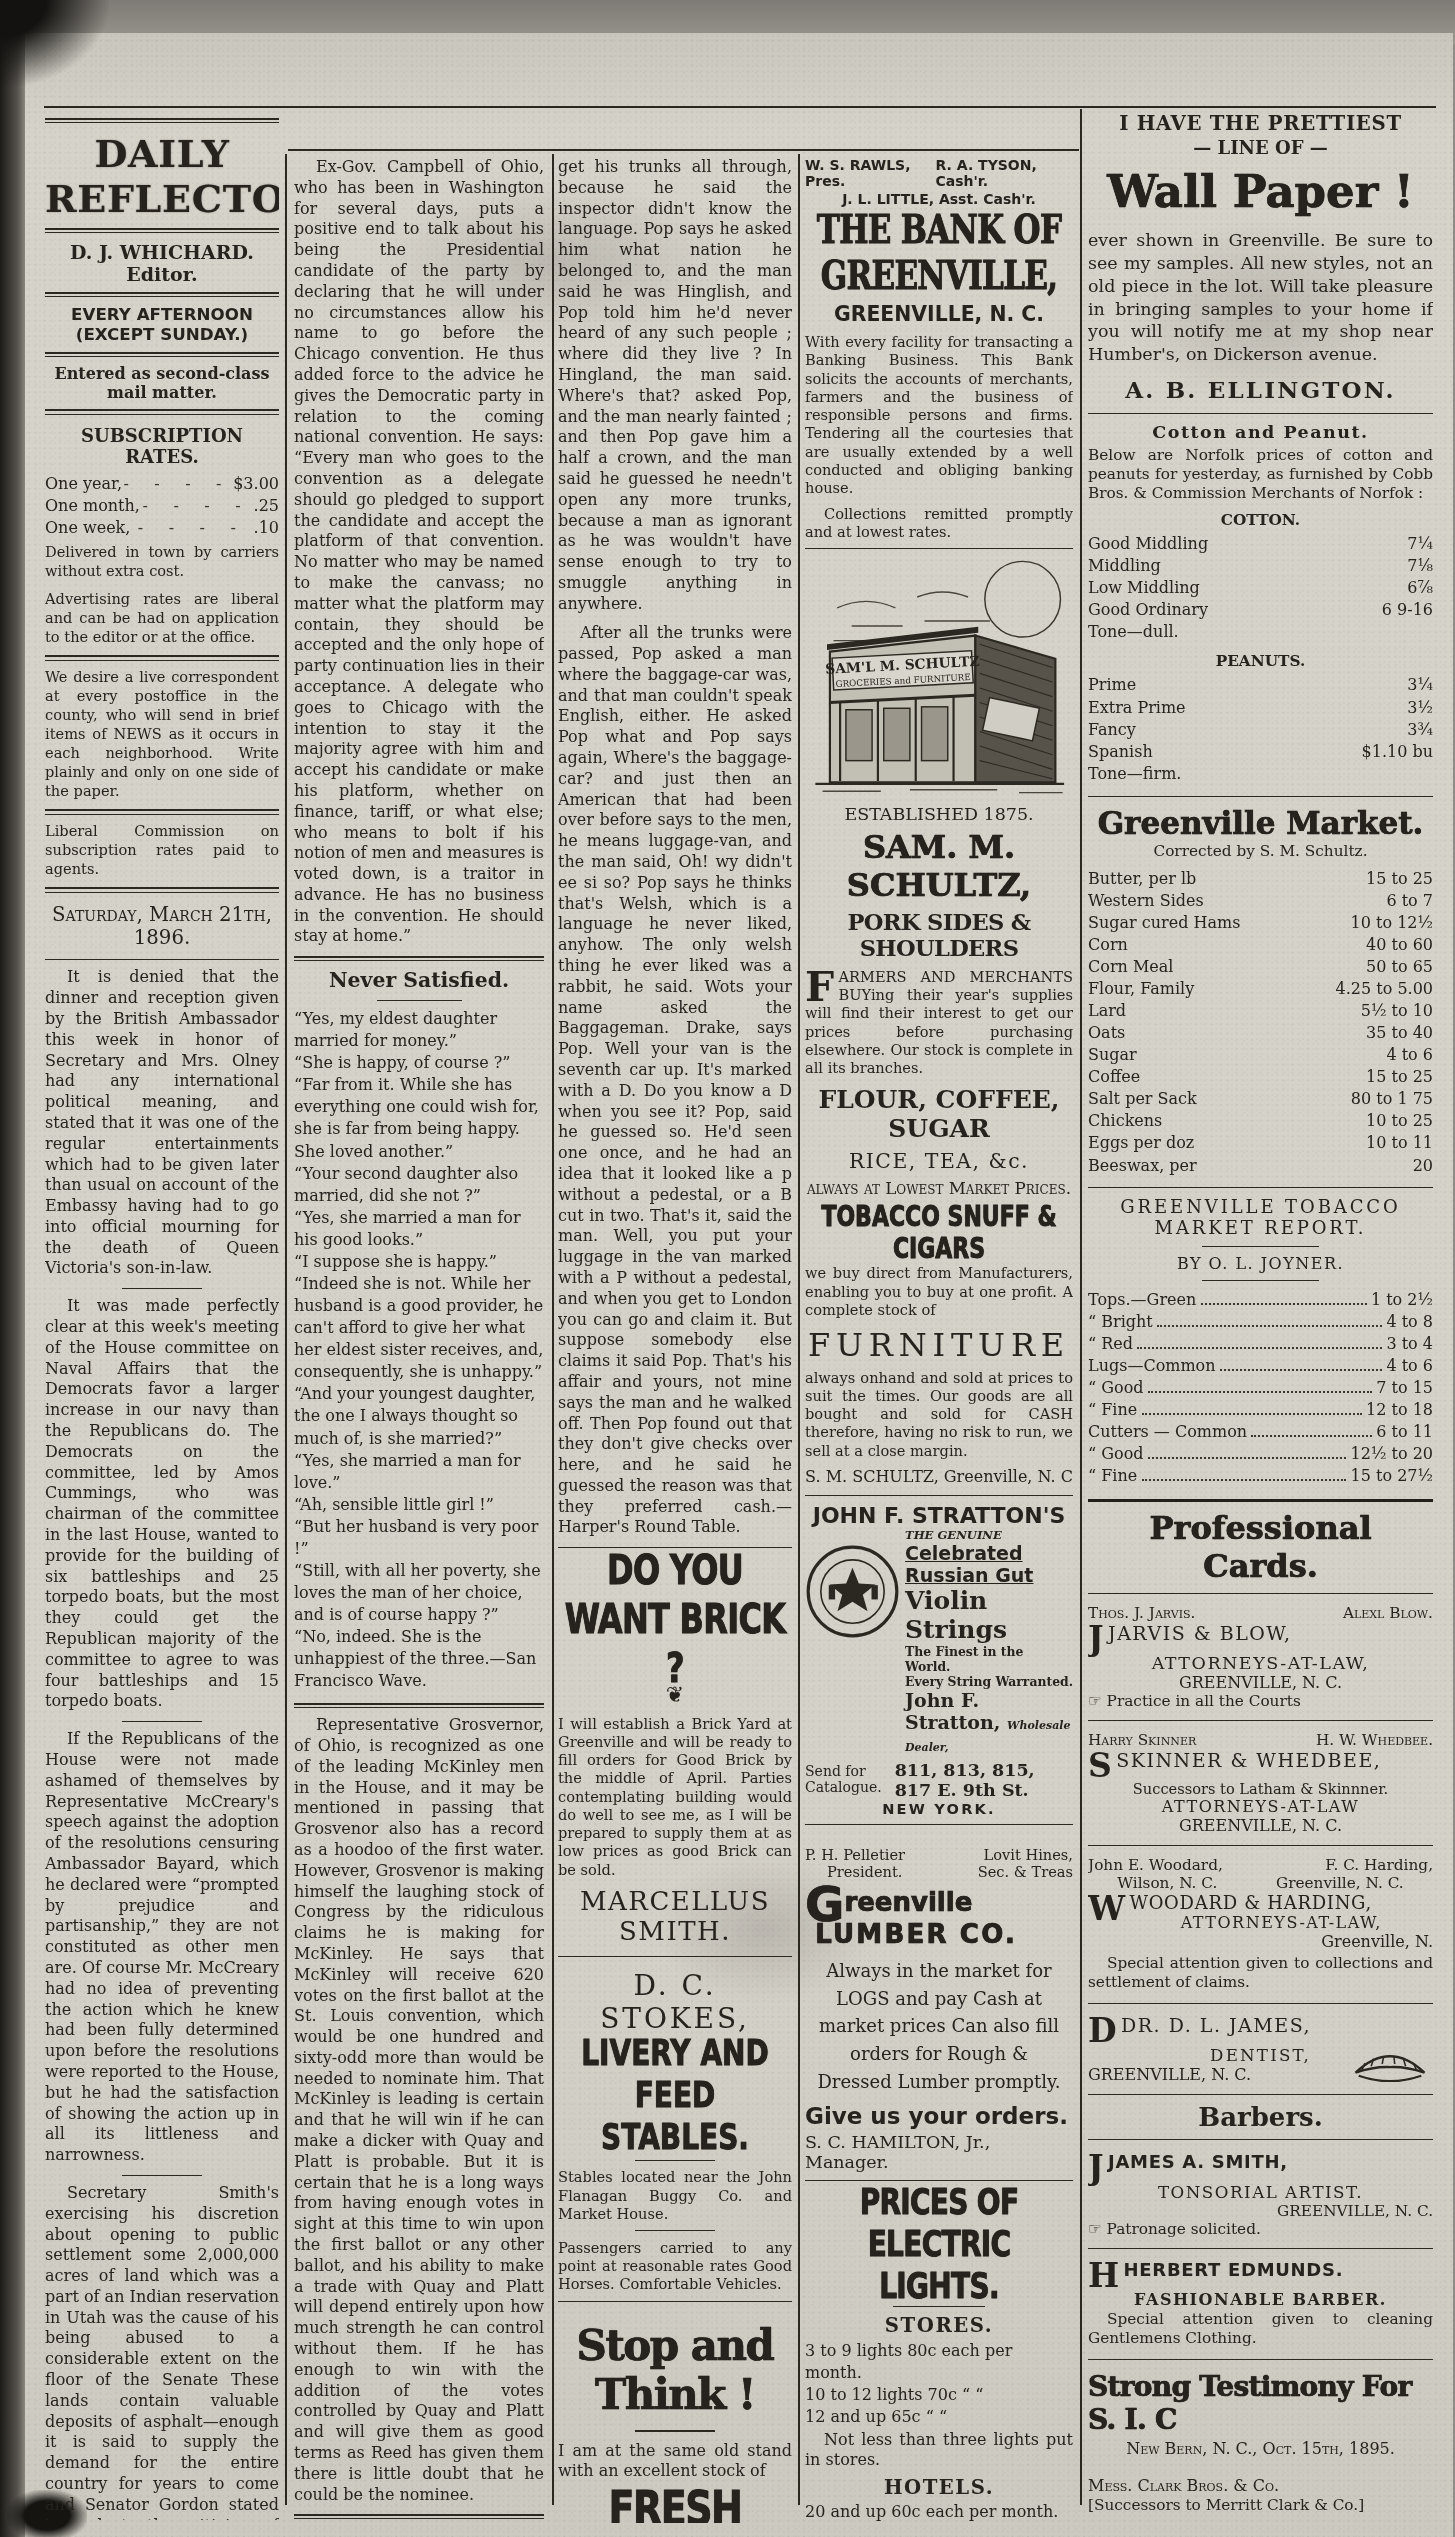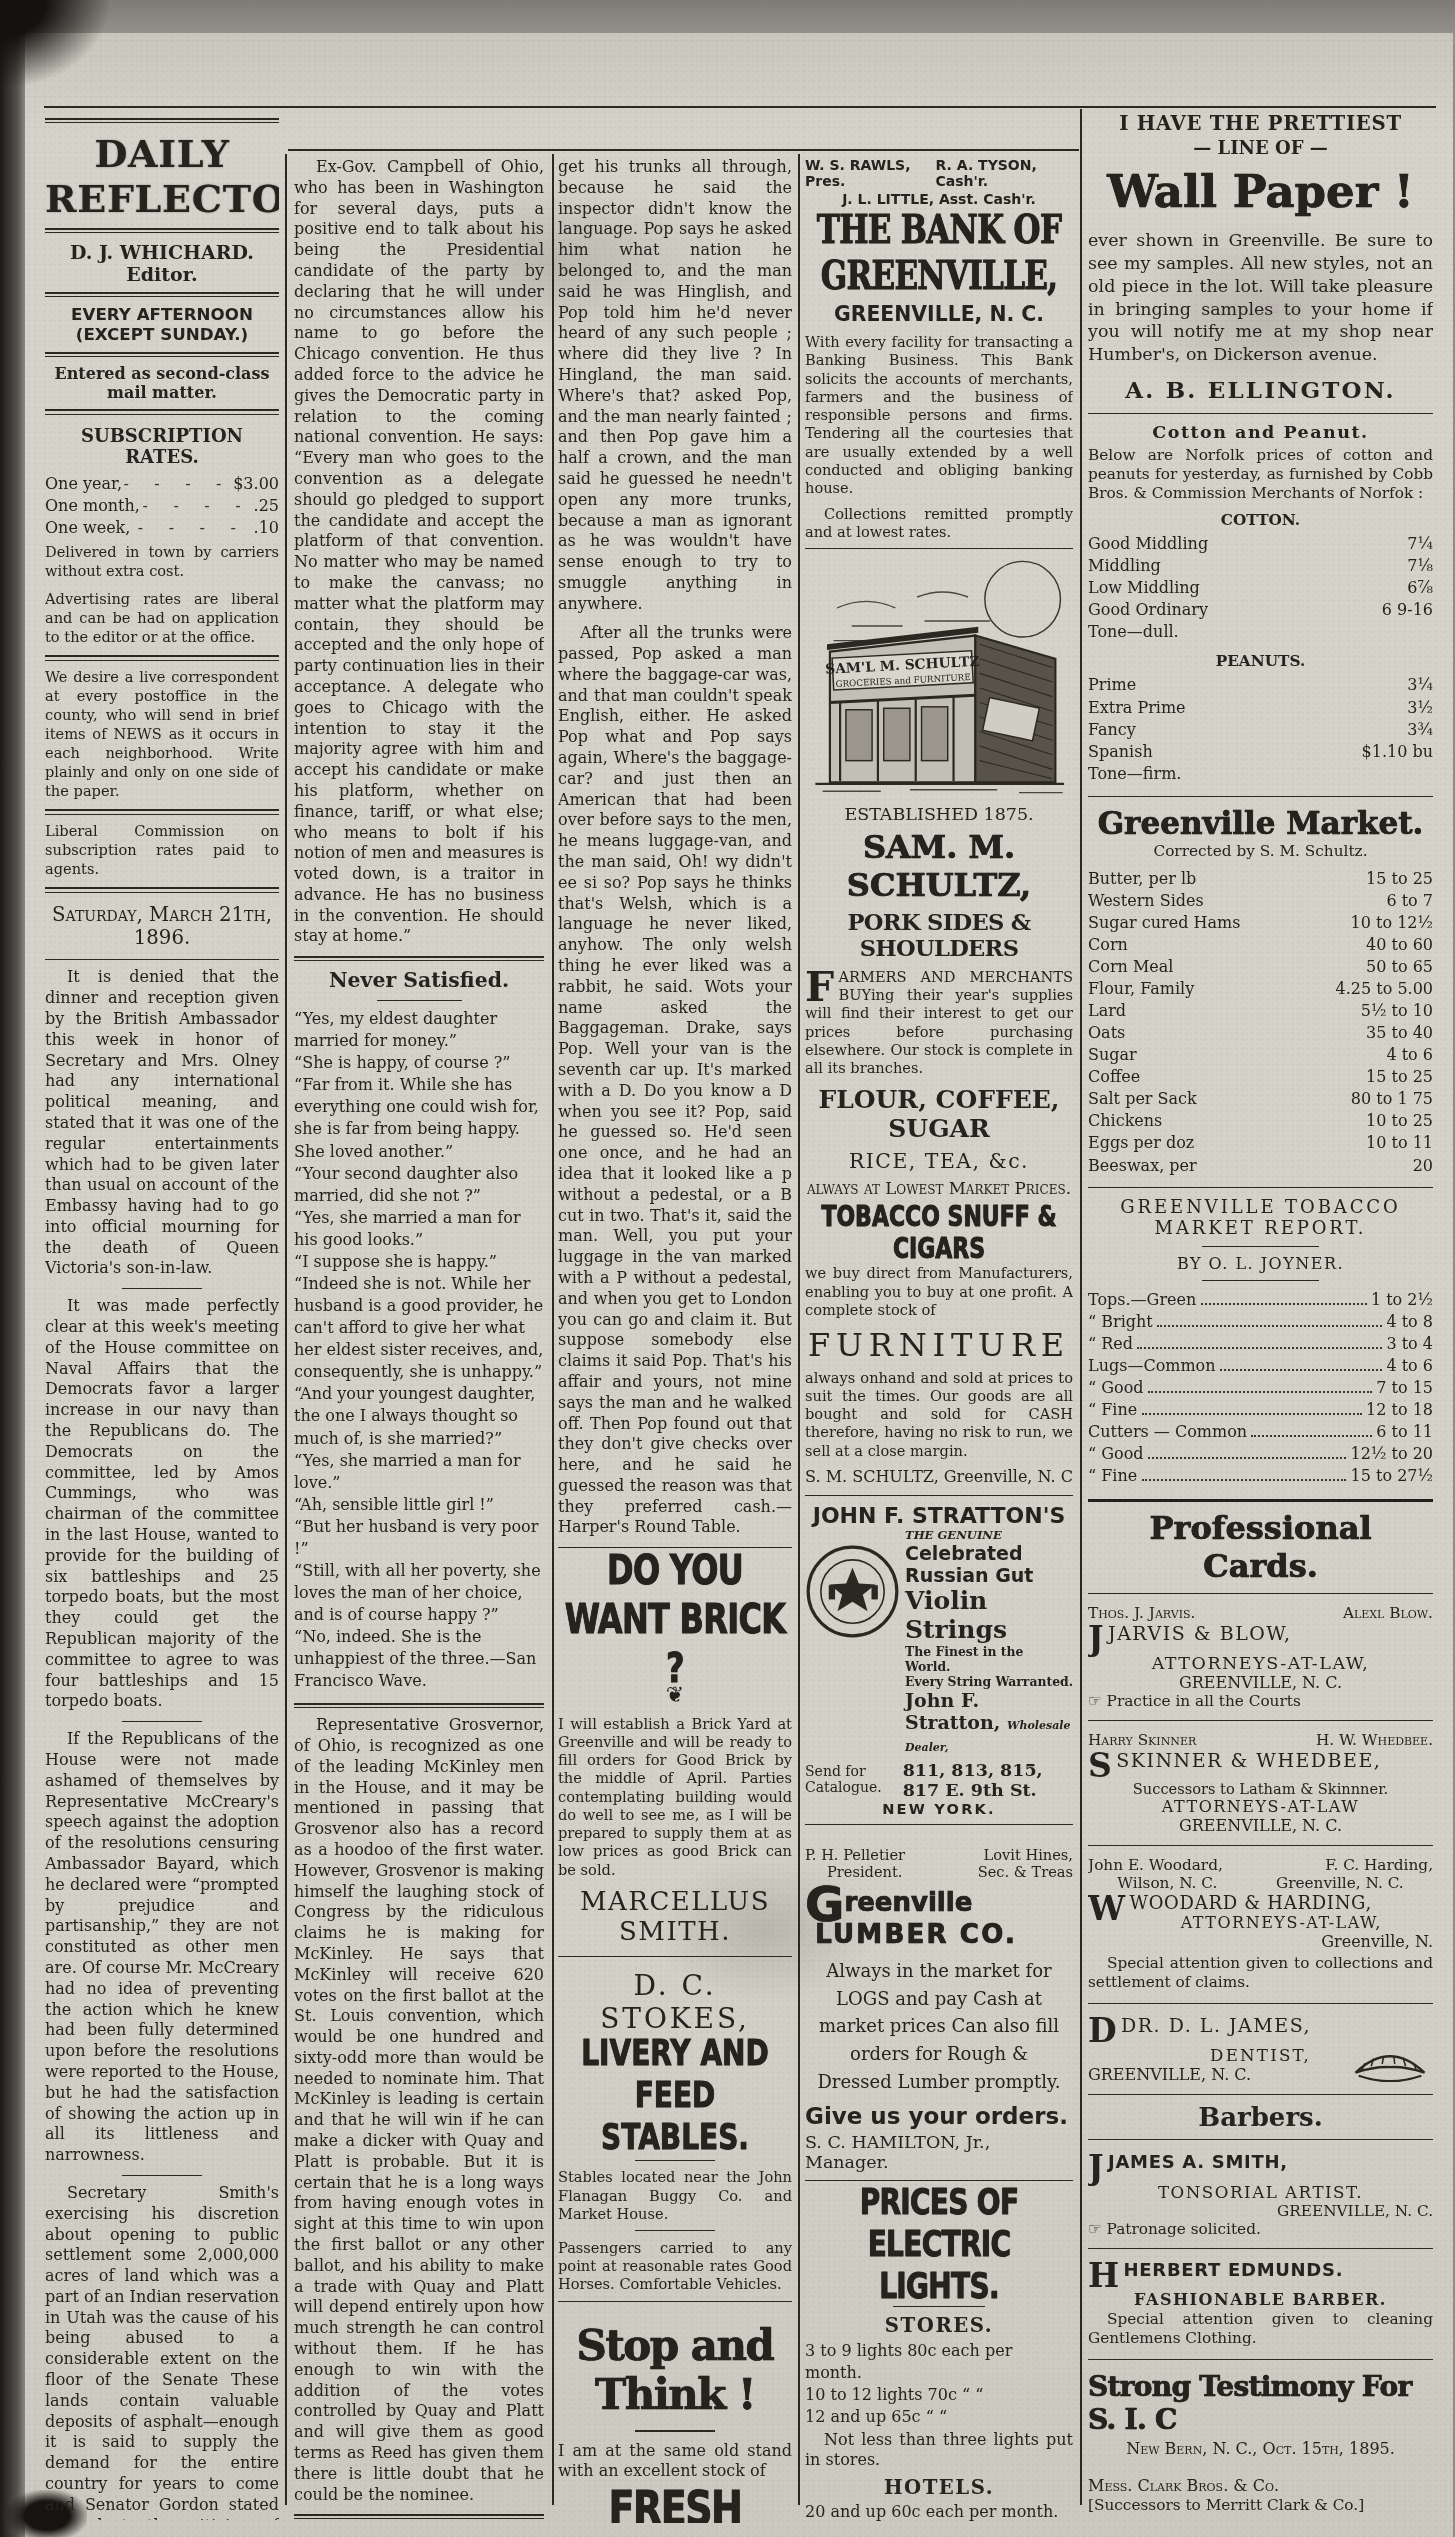--- a/index.html
+++ b/index.html
@@ -246,27 +246,27 @@
     <div class="center gothic" style="font-size:22px;">JOHN F. STRATTON'S</div>
     <svg viewBox="0 0 120 120" style="position:absolute;left:0;top:41px;width:95px;height:95px;">
       <circle cx="60" cy="60" r="56" fill="none" stroke="#2b2822" stroke-width="4"></circle>
       <circle cx="60" cy="60" r="40" fill="none" stroke="#2b2822" stroke-width="2"></circle>
       <path d="M60 30 l8 20 21 1 -16 13 6 21 -19 -12 -19 12 6 -21 -16 -13 21 -1 z" fill="#2b2822"></path>
       <rect x="30" y="52" width="8" height="18" fill="#2b2822"></rect>
         <rect x="84" y="52" width="8" height="18" fill="#2b2822"></rect>
     </svg>
     <div style="margin-left:100px;">
       <div style="font-style:italic;font-weight:bold;font-size:11.6px;float:left;margin-right:5.8px;">THE GENUINE</div>
-      <div class="gothic" style="font-size:19px;clear:right;">Celebrated Russian Gut</div>
+      <div class="gothic" style="font-size:19px;clear:right;text-decoration:underline;">Celebrated Russian Gut</div>
       <div class="b" style="font-size:25px;">Violin Strings</div>
       <div class="b" style="font-size:12.4px;">The Finest in the World.</div>
       <div class="b" style="font-size:12.4px;">Every String Warranted.</div>
       <div style="font-size:19px;font-weight:bold;"><span>John F. Stratton,</span> <span style="font-size:11px;font-style:italic;">Wholesale Dealer,</span></div>
     </div>
-    <div style="clear:both;display:flex;align-items:baseline;gap:21px;margin-top:4.4px;">
+    <div style="clear:both;display:flex;align-items:baseline;gap:13px;margin-top:4.4px;">
       <div style="font-size:14px;width:87px;">Send for Catalogue.</div>
       <div class="b" style="font-size:17.5px;">811, 813, 815, 817 E. 9th St.</div>
     </div>
     <div class="center gothic" style="font-size:14.6px;letter-spacing:2.2px;">NEW YORK.</div>
   </div>
   <hr class="srule">
 
   <div style="display:flex;justify-content:space-between;font-size:14.6px;margin-top:21px;">
     <span><span>P. H. Pelletier</span><br><span style="padding-left:22px;">President.</span></span>
     <span class="right"><span>Lovit Hines,</span><br><span>Sec. &amp; Treas</span></span>

